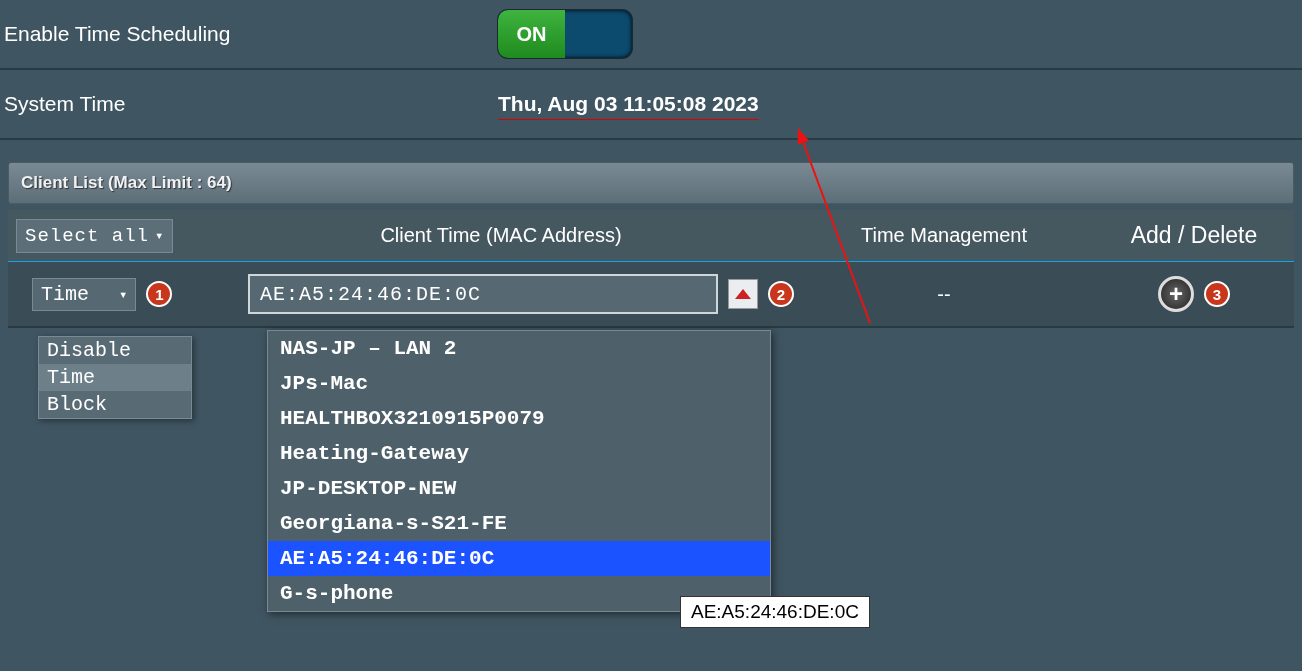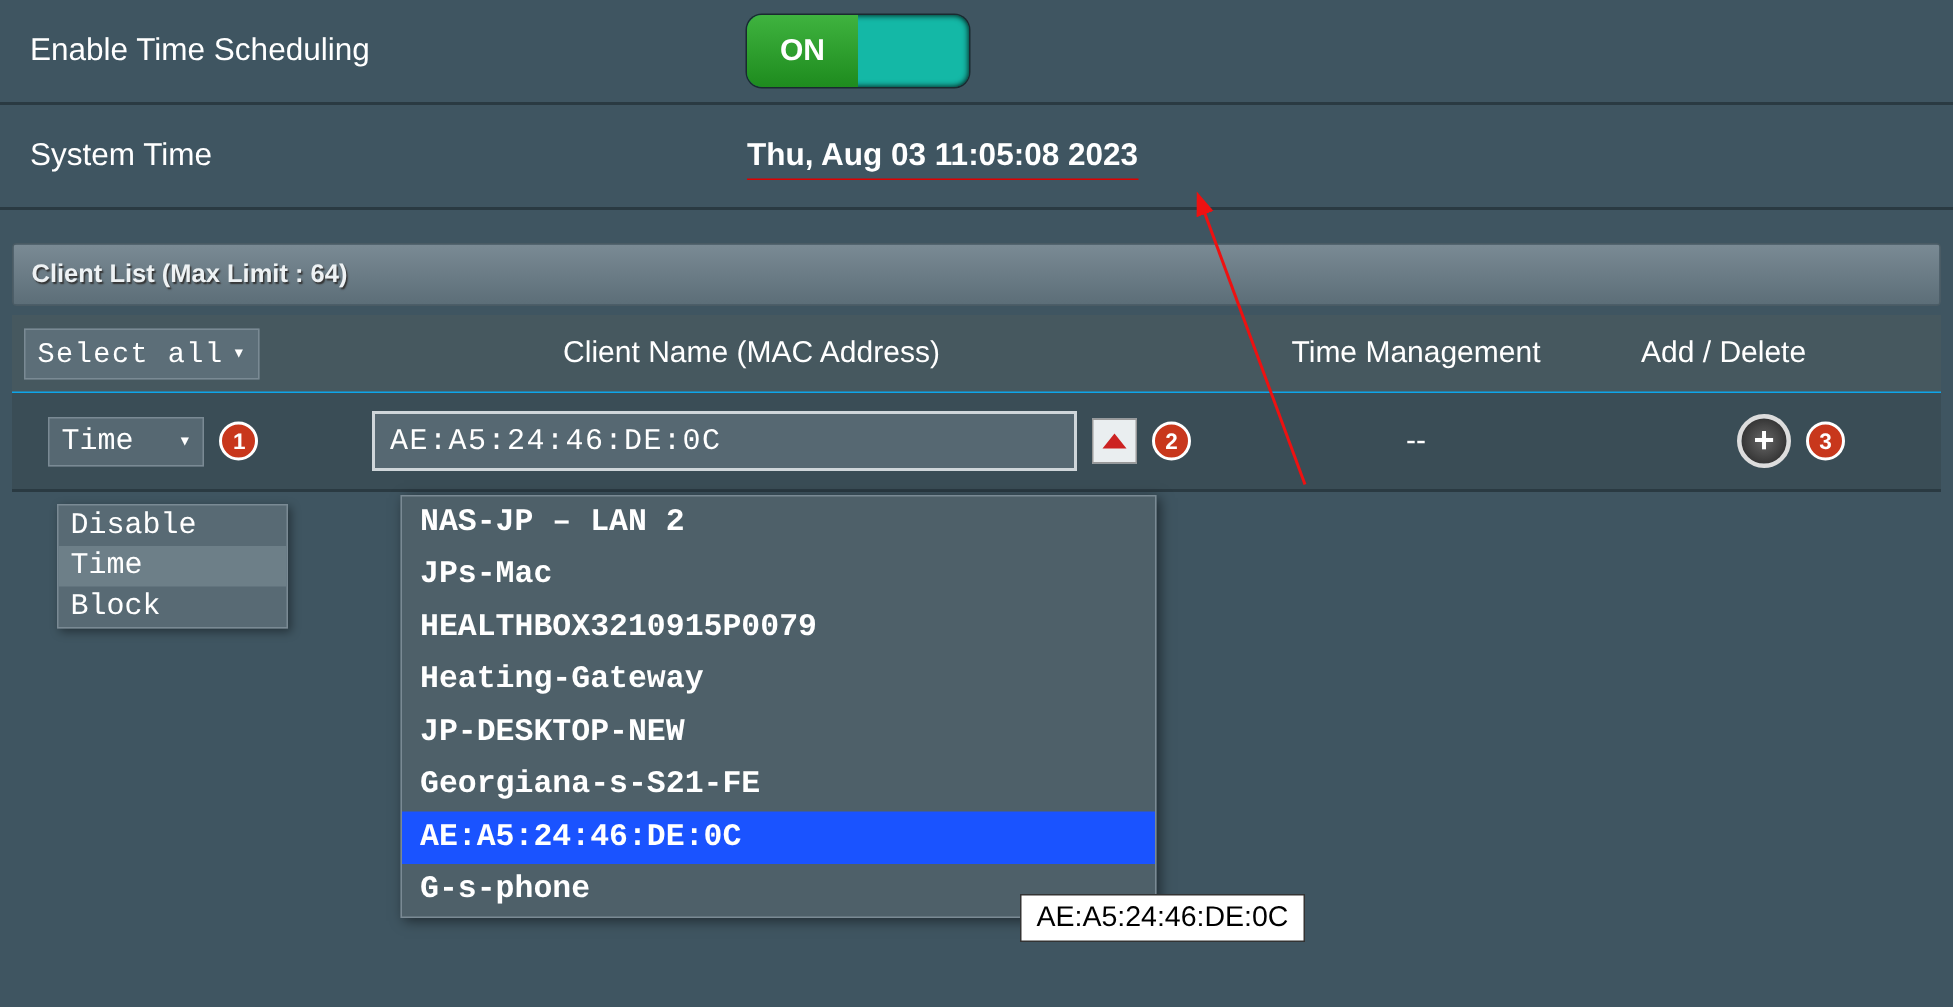--- a/index.html
+++ b/index.html
@@ -16,34 +16,34 @@
 
   
   .row {
     display: flex;
     align-items: center;
     height: 70px;
     border-bottom: 2px solid #2a3a42;
   }
   .row .label {
     width: 470px;
-    padding-left: 20px;
+    padding-left: 4px;
     font-size: 21px;
     color: #fff;
   }
   .row .value {
     flex: 1;
     padding-left: 28px;
     font-size: 21px;
   }
 
   
   .toggle {
-    width: 148px; height: 48px;
-    background: #14b8a6;
+    width: 134px; height: 48px;
+    background: #0c4a6e;
     border-radius: 10px;
     display: flex;
     overflow: hidden;
     box-shadow: inset 0 0 4px #000, 0 0 0 1px #1a2a30;
   }
   .toggle .on {
     width: 50%; height: 100%;
     background: linear-gradient(#3fb33f,#1e8b1e);
     display:flex;align-items:center;justify-content:center;
     font-weight:bold;font-size:20px;color:#fff;
@@ -72,21 +72,21 @@
   .cols {
     margin: 6px 8px 0 8px;
     height: 52px;
     background: #46585f;
     display:flex;align-items:center;
     border-bottom:1px solid #0ea5e9;
   }
   .cols .col1 { width: 200px; padding-left:8px;}
   .cols .col2 { flex:1; text-align:center; font-size:20px;}
   .cols .col3 { width: 300px; text-align:center; font-size:20px;}
-  .cols .col4 { width: 200px; text-align:left; font-size:20px;}
+  .cols .col4 { width: 200px; text-align:center; font-size:23px;}
 
   .selectall {
     display:inline-flex;align-items:center;
     background:#5c6e78;
     border:1px solid #7a8a94;
     padding:5px 8px;
     font-size:19px;
     letter-spacing:1px;
   }
   .selectall .chev { margin-left:6px; font-size:14px;}
@@ -214,21 +214,21 @@
 
 <div class="section-header">Client List (Max Limit : 64)</div>
 
 <div class="cols">
   <div class="col1">
     <span class="selectall mono">
       <span>Select all</span>
       <span class="chev">▾</span>
     </span>
   </div>
-  <div class="col2">Client Name (MAC Address)</div>
+  <div class="col2">Client Time (MAC Address)</div>
   <div class="col3">Time Management</div>
   <div class="col4">Add / Delete</div>
 </div>
 
 <div class="datarow">
   <div class="c1">
     <span class="dd mono">
       <span>Time</span>
       <span class="chev">▾</span>
     </span>

